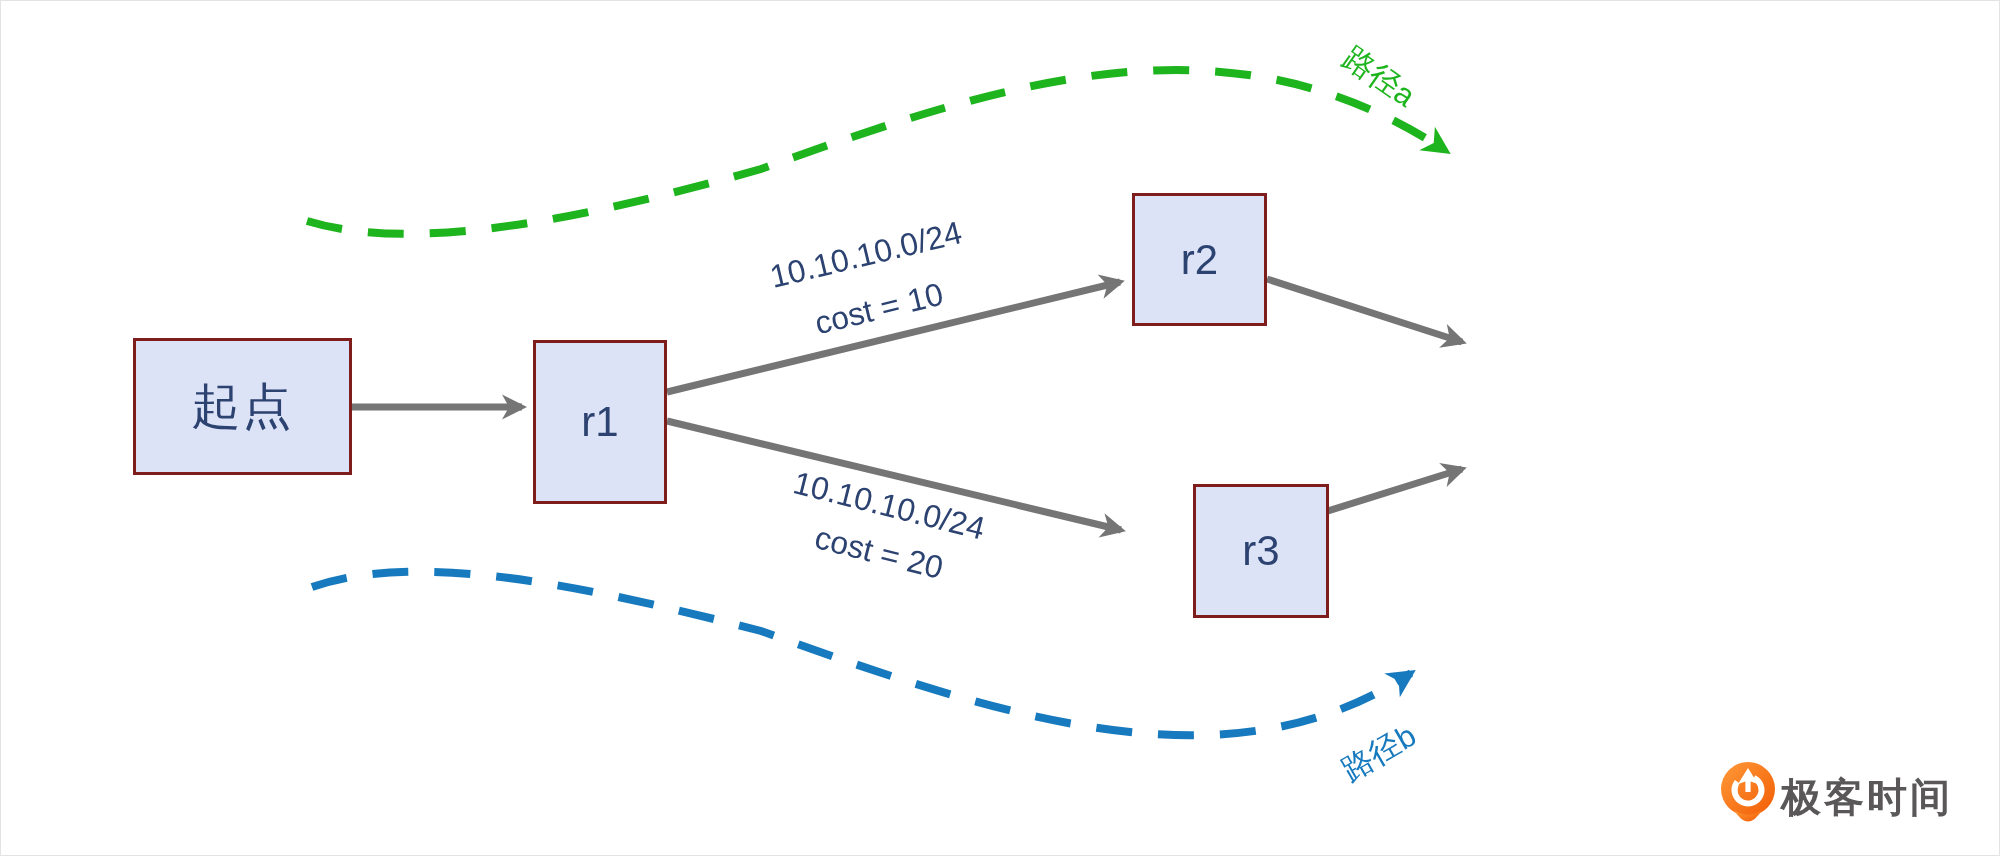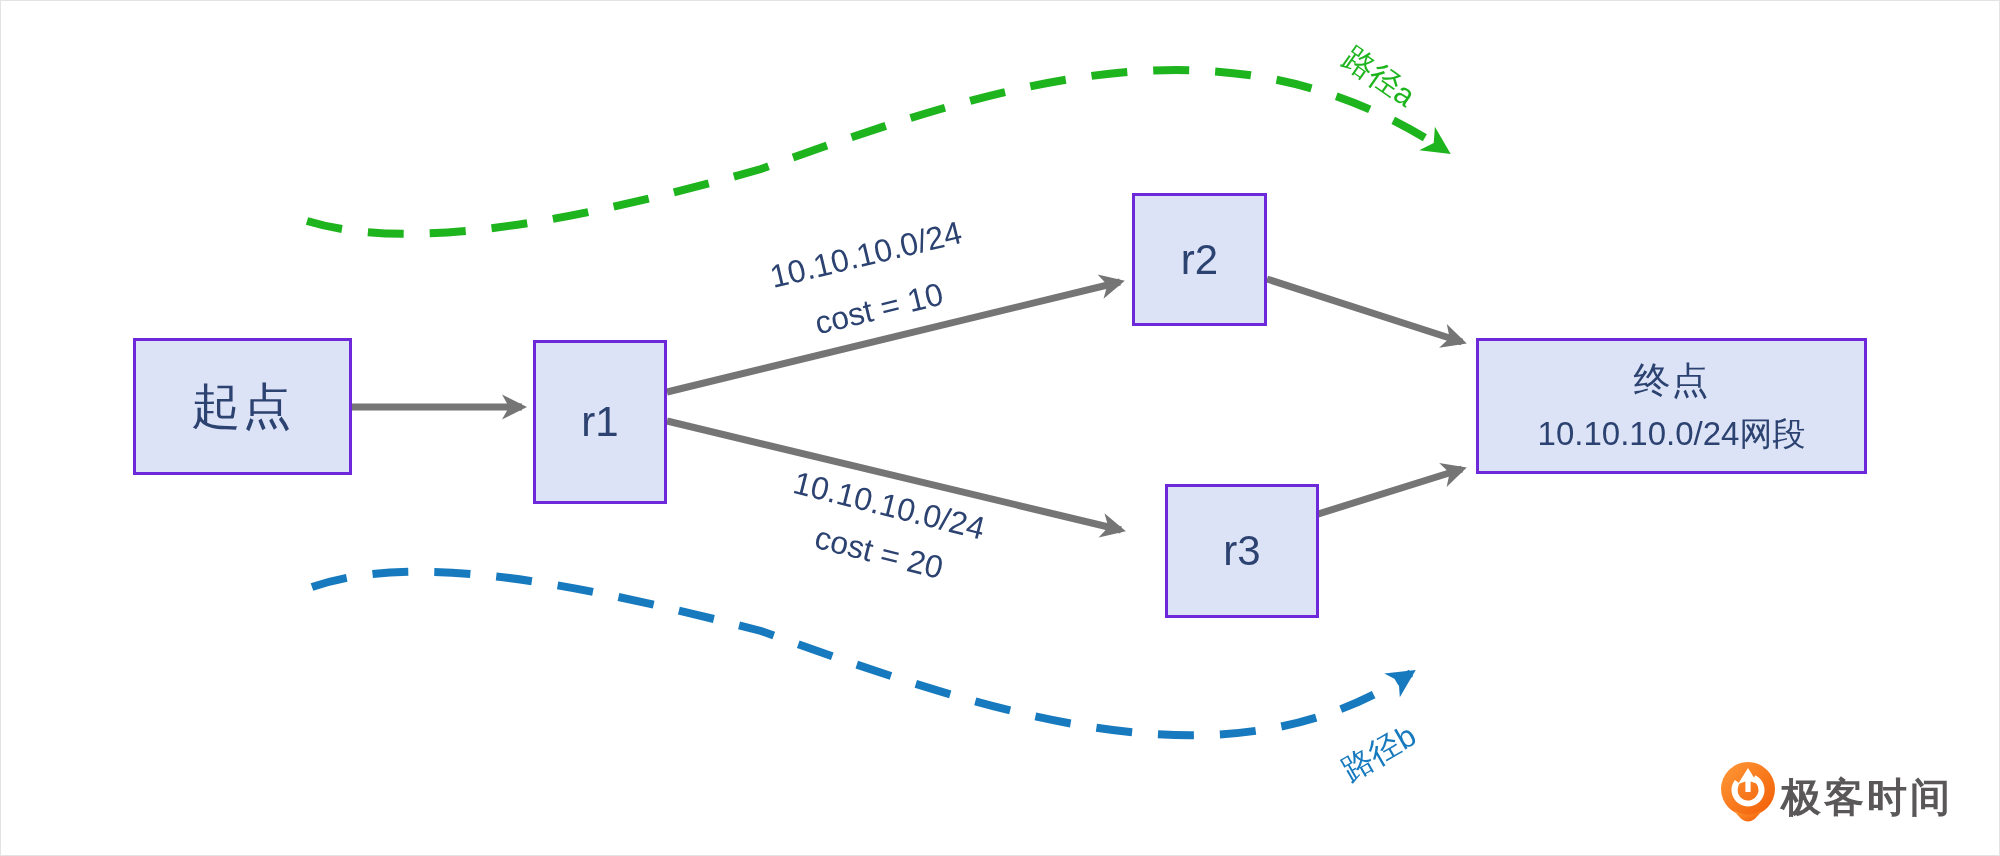--- a/index.html
+++ b/index.html
@@ -4,28 +4,28 @@
 <style>
   html,body{margin:0;padding:0;background:#fff;}
   .stage{
     position:relative;width:2000px;height:856px;background:#ffffff;
     overflow:hidden;font-family:"Liberation Sans",sans-serif;
     border:1px solid #e3e3e3;box-sizing:border-box;
   }
   svg.layer{position:absolute;left:0;top:0;width:2000px;height:856px;}
   .node{
     position:absolute;box-sizing:border-box;
-    background:#dce3f7;border:3px solid #6d28d9;color:#2c4270;
+    background:#dce3f7;border:3px solid #7f1d1d;color:#2c4270;
     display:flex;flex-direction:column;align-items:center;justify-content:center;
     text-align:left;
   }
   .node-start{left:132px;top:337px;width:219px;height:137px;font-size:49px;letter-spacing:2px;}
   .node-r1{left:532px;top:339px;width:134px;height:164px;font-size:42px;}
   .node-r2{left:1131px;top:192px;width:135px;height:133px;font-size:42px;}
-  .node-r3{left:1164px;top:483px;width:154px;height:134px;font-size:42px;}
+  .node-r3{left:1192px;top:483px;width:136px;height:134px;font-size:42px;}
   .node-end{left:1475px;top:337px;width:391px;height:136px;font-size:37px;letter-spacing:1px;}
   .node-end .sub{font-size:33px;margin-top:6px;letter-spacing:0;}
   .edge-label{
     position:absolute;color:#2c4270;font-size:32px;white-space:nowrap;
     transform-origin:center;
   }
   .lbl-net-a{left:865px;top:254px;transform:translate(-50%,-50%) rotate(-13.5deg);}
   .lbl-cost-a{left:878px;top:308px;transform:translate(-50%,-50%) rotate(-13.5deg);}
   .lbl-net-b{left:888px;top:505px;transform:translate(-50%,-50%) rotate(14deg);}
   .lbl-cost-b{left:878px;top:552px;transform:translate(-50%,-50%) rotate(14deg);}
@@ -77,24 +77,20 @@
   </div>
 
   <div class="node node-r2">
     <span>r2</span>
   </div>
 
   <div class="node node-r3">
     <span>r3</span>
   </div>
 
-  <div class="node node-end">
-    <span>终点</span>
-    <span class="sub">10.10.10.0/24网段</span>
-  </div>
 
   <div class="edge-label lbl-net-a">10.10.10.0/24</div>
   <div class="edge-label lbl-cost-a">cost = 10</div>
   <div class="edge-label lbl-net-b">10.10.10.0/24</div>
   <div class="edge-label lbl-cost-b">cost = 20</div>
 
   <div class="path-label lbl-path-a">路径a</div>
   <div class="path-label lbl-path-b">路径b</div>
 
   <div class="logo">

